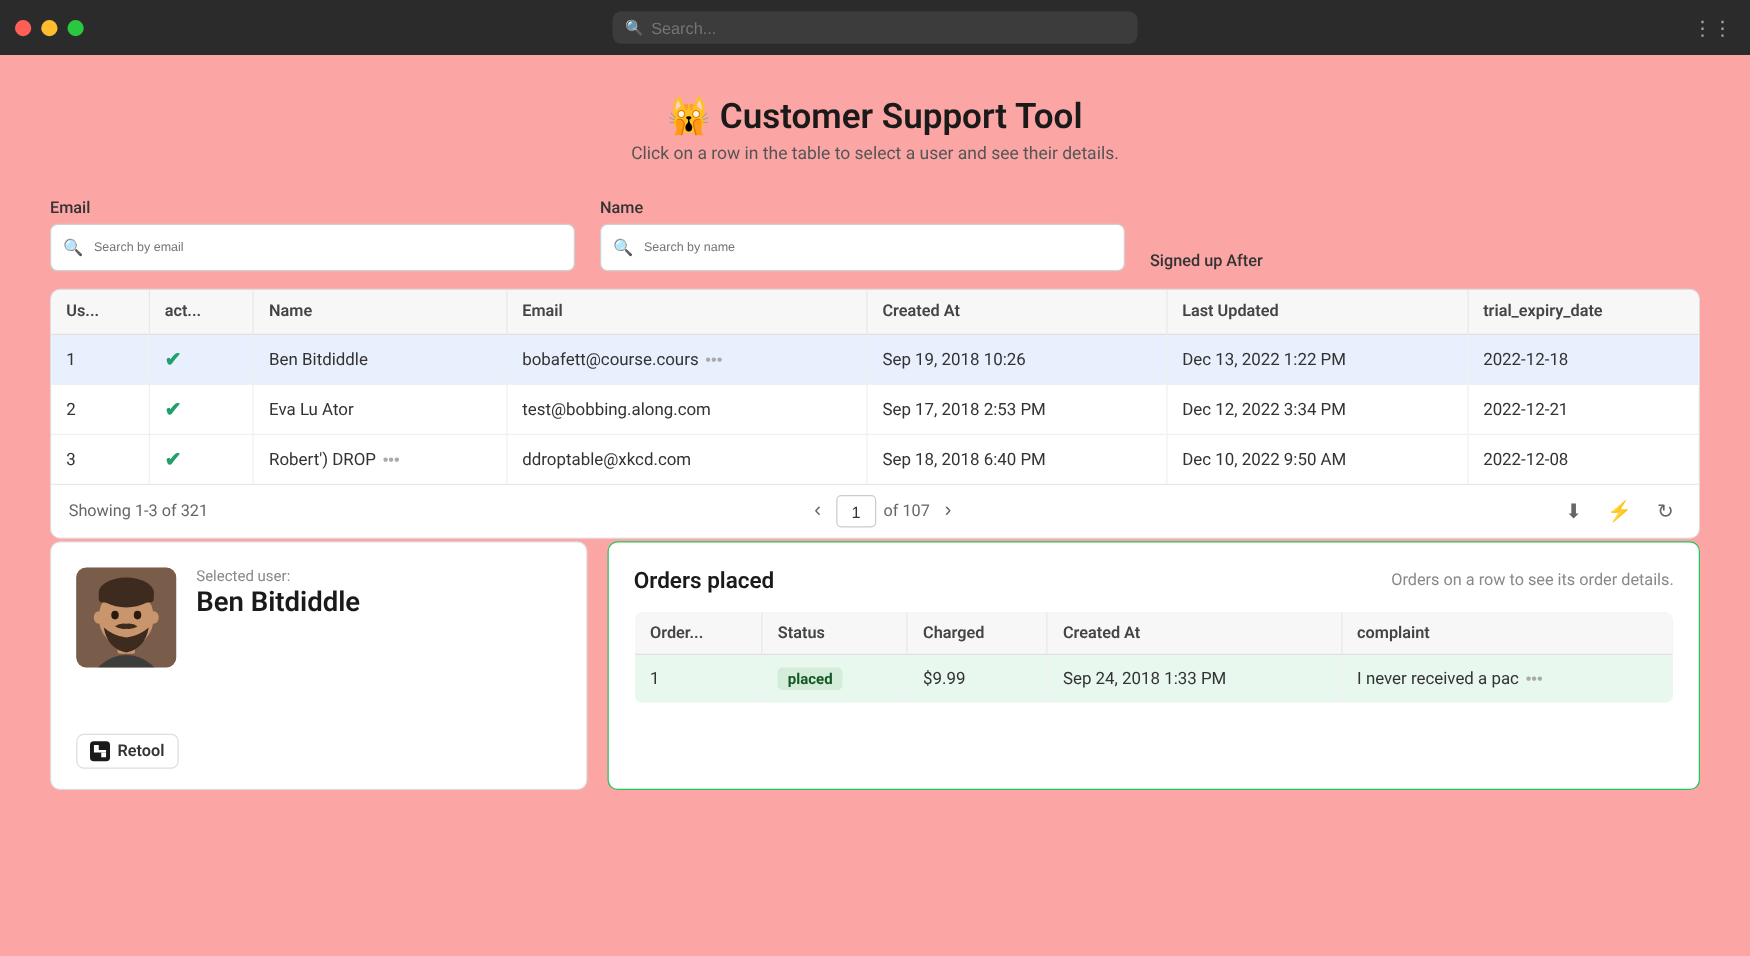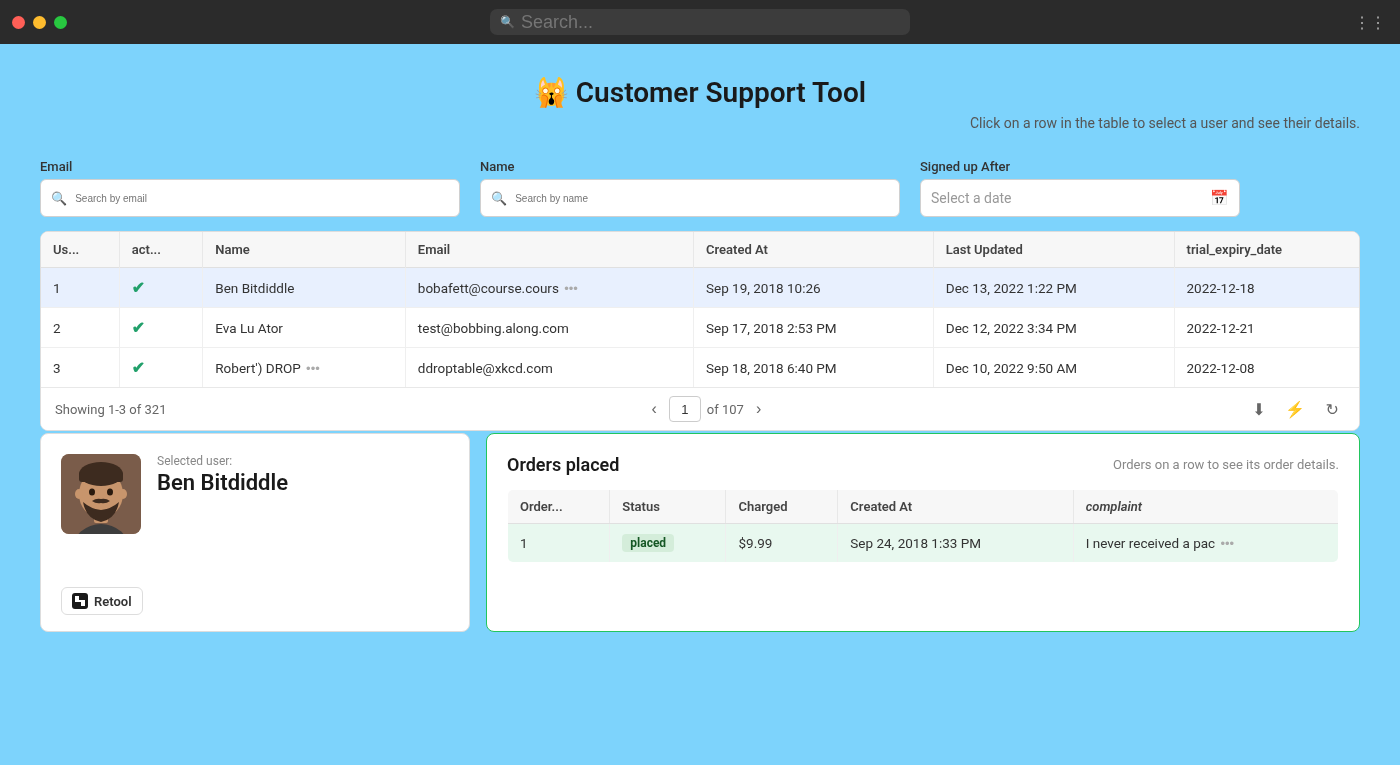--- a/index.html
+++ b/index.html
@@ -45,49 +45,49 @@
       display: flex;
       align-items: center;
       padding: 0 10px;
       gap: 6px;
     }
     .search-bar input {
       background: transparent;
       border: none;
       outline: none;
       color: #f0abfc;
-      font-size: 18px;
+      font-size: 13px;
       flex: 1;
     }
     .search-bar-icon { color: #888; font-size: 12px; }
 
     .menu-icon {
       position: absolute;
       right: 14px;
       color: #aaa;
       font-size: 16px;
     }
 
     
     .main {
-      background: #7dd3fc;
+      background: #fca5a5;
       height: calc(765px - 44px);
       overflow-y: auto;
       padding: 32px 40px 8px 40px;
     }
 
     .page-title {
       text-align: center;
       font-size: 28px;
       font-weight: 600;
       color: #1a1a1a;
       margin-bottom: 6px;
     }
     .page-subtitle {
-      text-align: right;
+      text-align: center;
       font-size: 14px;
       color: #555;
       margin-bottom: 28px;
     }
 
     
     .filters {
       display: flex;
       gap: 20px;
       margin-bottom: 14px;
@@ -335,21 +335,21 @@
     }
     .orders-table thead th {
       text-align: left;
       font-size: 13px;
       font-weight: 600;
       color: #444;
       padding: 9px 12px;
       border-right: 1px solid #e8e8e8;
       border-bottom: 1px solid #e0e0e0;
     }
-    .orders-table thead th:last-child { border-right: none; font-style: italic; }
+    .orders-table thead th:last-child { border-right: none; }
     .orders-table tbody tr { border-bottom: 1px solid #efefef; cursor: pointer; }
     .orders-table tbody tr.selected-order { background: #e8f8ef; }
     .orders-table tbody td {
       font-size: 13.5px;
       color: #333;
       padding: 10px 12px;
       border-right: 1px solid #efefef;
     }
     .orders-table tbody td:last-child { border-right: none; }
 
@@ -401,24 +401,20 @@
     </div>
     <div class="filter-group">
       <label>Name</label>
       <div class="filter-input filter-name">
         <span class="fi-icon">🔍</span>
         <input type="text" placeholder="Search by name" style="">
       </div>
     </div>
     <div class="filter-group filter-date">
       <label>Signed up After</label>
-      <div class="date-input">
-        <span class="placeholder">Select a date</span>
-        <span class="cal-icon">📅</span>
-      </div>
     </div>
   </div>
 
   <div class="table-container">
     <table>
       <thead>
         <tr>
           <th>Us...</th>
           <th>act...</th>
           <th>Name</th>

